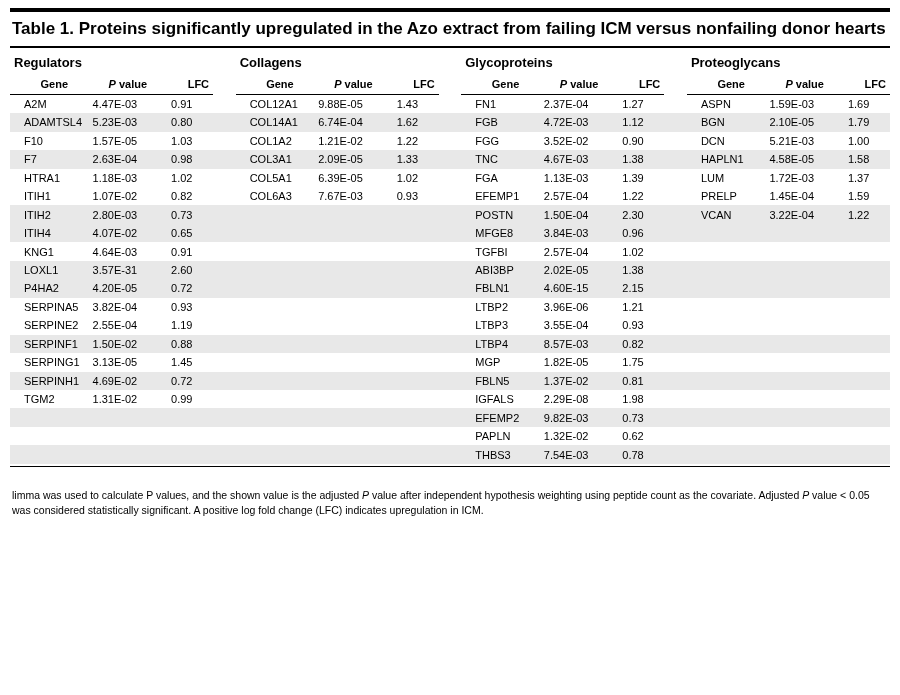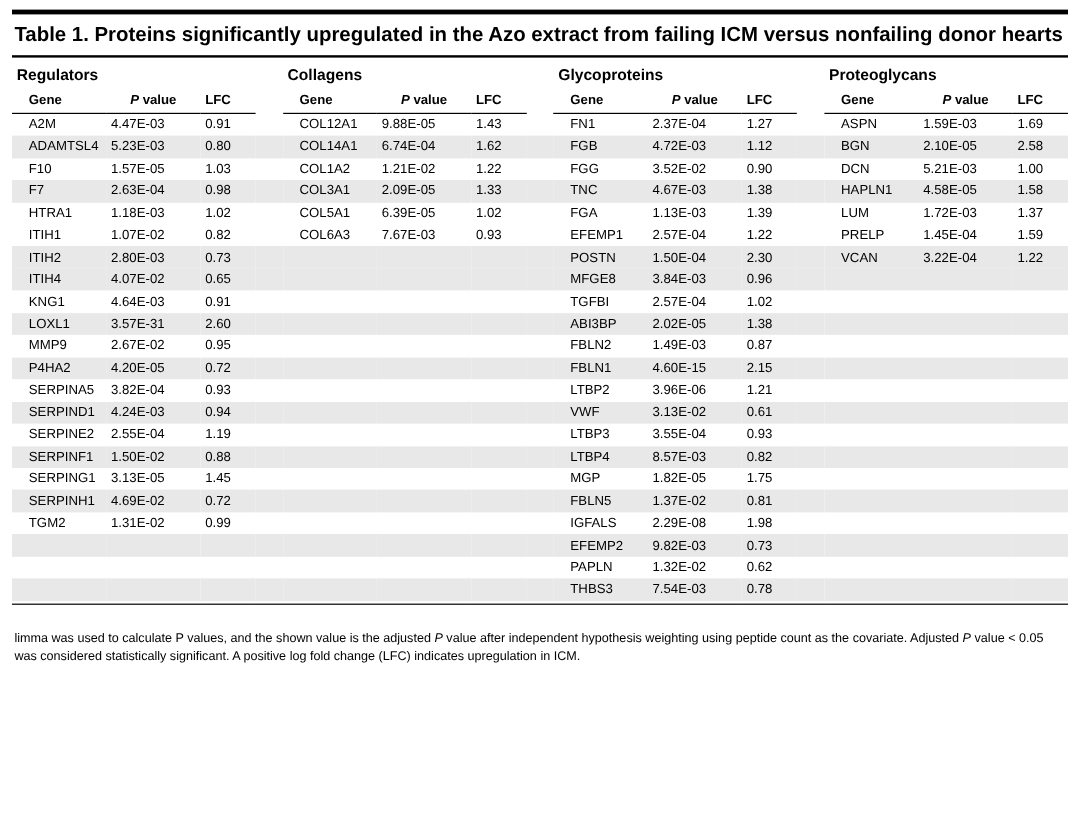--- a/index.html
+++ b/index.html
@@ -52,23 +52,23 @@
     font-size: 13px;
     padding: 7px 4px 5px 4px;
     text-align: left;
   }
   .colhead td {
     font-weight: bold;
     font-size: 11px;
     padding: 3px 4px 4px 4px;
     border-bottom: 1.2px solid #000000;
   }
-  .colhead td.c-gene { text-align: left; padding-left: 14px; }
+  .colhead td.c-gene { text-align: center; padding-left: 14px; }
   .colhead td.c-pval { text-align: center; margin-top: 46px; }
-  .colhead td.c-lfc  { text-align: left; }
+  .colhead td.c-lfc  { text-align: right; }
   .colhead td.c-gap  { border-bottom: none; }
 
   tr.data td {
     padding: 2.2px 4px;
     font-size: 11px;
     line-height: 1.28;
     vertical-align: top;
   }
   tr.data td.c-gene { text-align: left; padding-left: 14px; }
   tr.data td.c-pval { text-align: left; }
@@ -169,21 +169,21 @@
           <td class="c-gene">COL14A1</td>
           <td class="c-pval">6.74E-04</td>
           <td class="c-lfc">1.62</td>
           <td class="c-gap"></td>
           <td class="c-gene">FGB</td>
           <td class="c-pval">4.72E-03</td>
           <td class="c-lfc">1.12</td>
           <td class="c-gap"></td>
           <td class="c-gene">BGN</td>
           <td class="c-pval">2.10E-05</td>
-          <td class="c-lfc">2.58</td>
+          <td class="c-lfc">1.79</td>
         </tr>
         <tr class="data">
           <td class="c-gene">F10</td>
           <td class="c-pval">1.57E-05</td>
           <td class="c-lfc">1.03</td>
           <td class="c-gap"></td>
           <td class="c-gene">COL1A2</td>
           <td class="c-pval">1.21E-02</td>
           <td class="c-lfc">1.22</td>
           <td class="c-gap"></td>
@@ -307,37 +307,20 @@
           <td class="c-lfc"></td>
           <td class="c-gap"></td>
           <td class="c-gene">ABI3BP</td>
           <td class="c-pval">2.02E-05</td>
           <td class="c-lfc">1.38</td>
           <td class="c-gap"></td>
           <td class="c-gene"></td>
           <td class="c-pval"></td>
           <td class="c-lfc"></td>
         </tr>
-        <tr class="data">
-          <td class="c-gene">MMP9</td>
-          <td class="c-pval">2.67E-02</td>
-          <td class="c-lfc">0.95</td>
-          <td class="c-gap"></td>
-          <td class="c-gene"></td>
-          <td class="c-pval"></td>
-          <td class="c-lfc"></td>
-          <td class="c-gap"></td>
-          <td class="c-gene">FBLN2</td>
-          <td class="c-pval">1.49E-03</td>
-          <td class="c-lfc">0.87</td>
-          <td class="c-gap"></td>
-          <td class="c-gene"></td>
-          <td class="c-pval"></td>
-          <td class="c-lfc"></td>
-        </tr>
         <tr class="data shade">
           <td class="c-gene">P4HA2</td>
           <td class="c-pval">4.20E-05</td>
           <td class="c-lfc">0.72</td>
           <td class="c-gap"></td>
           <td class="c-gene"></td>
           <td class="c-pval"></td>
           <td class="c-lfc"></td>
           <td class="c-gap"></td>
           <td class="c-gene">FBLN1</td>
@@ -358,37 +341,20 @@
           <td class="c-lfc"></td>
           <td class="c-gap"></td>
           <td class="c-gene">LTBP2</td>
           <td class="c-pval">3.96E-06</td>
           <td class="c-lfc">1.21</td>
           <td class="c-gap"></td>
           <td class="c-gene"></td>
           <td class="c-pval"></td>
           <td class="c-lfc"></td>
         </tr>
-        <tr class="data shade">
-          <td class="c-gene">SERPIND1</td>
-          <td class="c-pval">4.24E-03</td>
-          <td class="c-lfc">0.94</td>
-          <td class="c-gap"></td>
-          <td class="c-gene"></td>
-          <td class="c-pval"></td>
-          <td class="c-lfc"></td>
-          <td class="c-gap"></td>
-          <td class="c-gene">VWF</td>
-          <td class="c-pval">3.13E-02</td>
-          <td class="c-lfc">0.61</td>
-          <td class="c-gap"></td>
-          <td class="c-gene"></td>
-          <td class="c-pval"></td>
-          <td class="c-lfc"></td>
-        </tr>
         <tr class="data">
           <td class="c-gene">SERPINE2</td>
           <td class="c-pval">2.55E-04</td>
           <td class="c-lfc">1.19</td>
           <td class="c-gap"></td>
           <td class="c-gene"></td>
           <td class="c-pval"></td>
           <td class="c-lfc"></td>
           <td class="c-gap"></td>
           <td class="c-gene">LTBP3</td>

